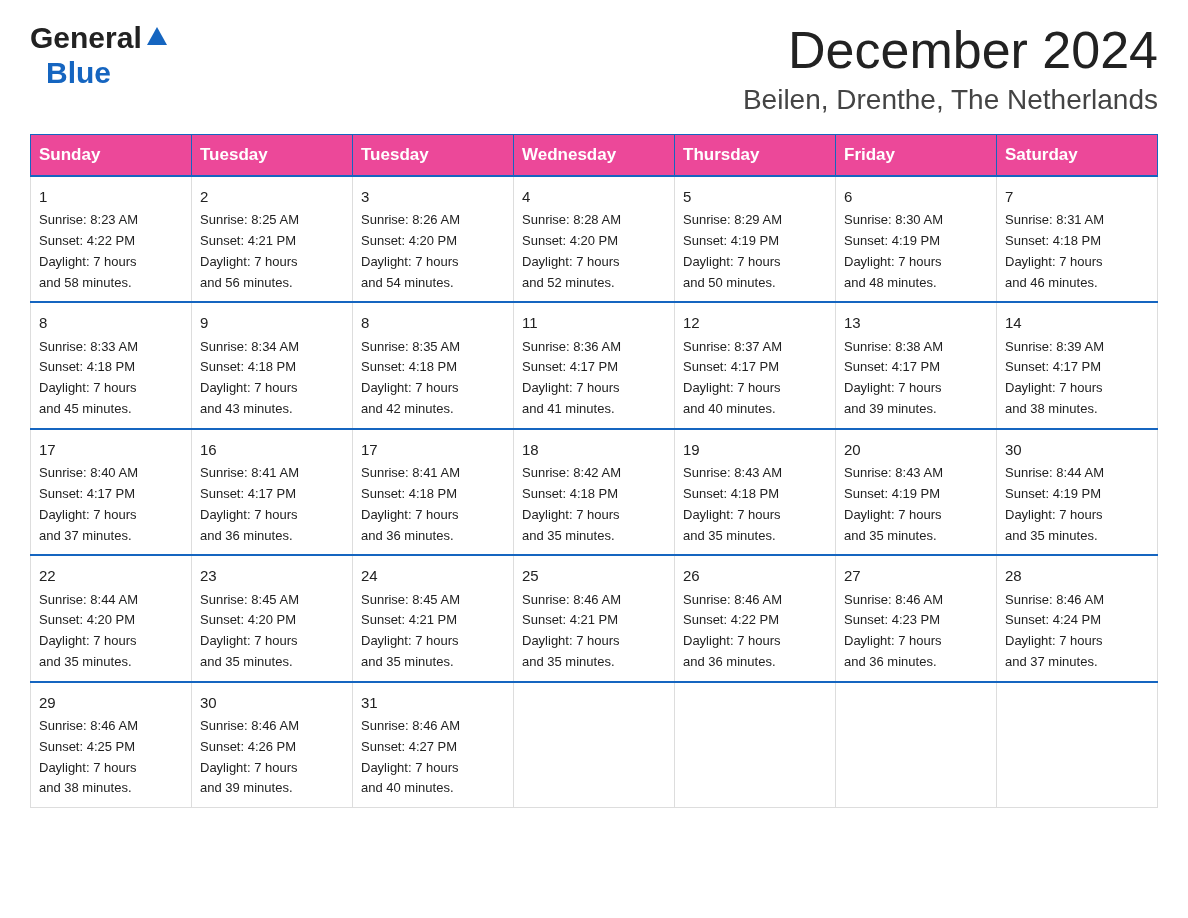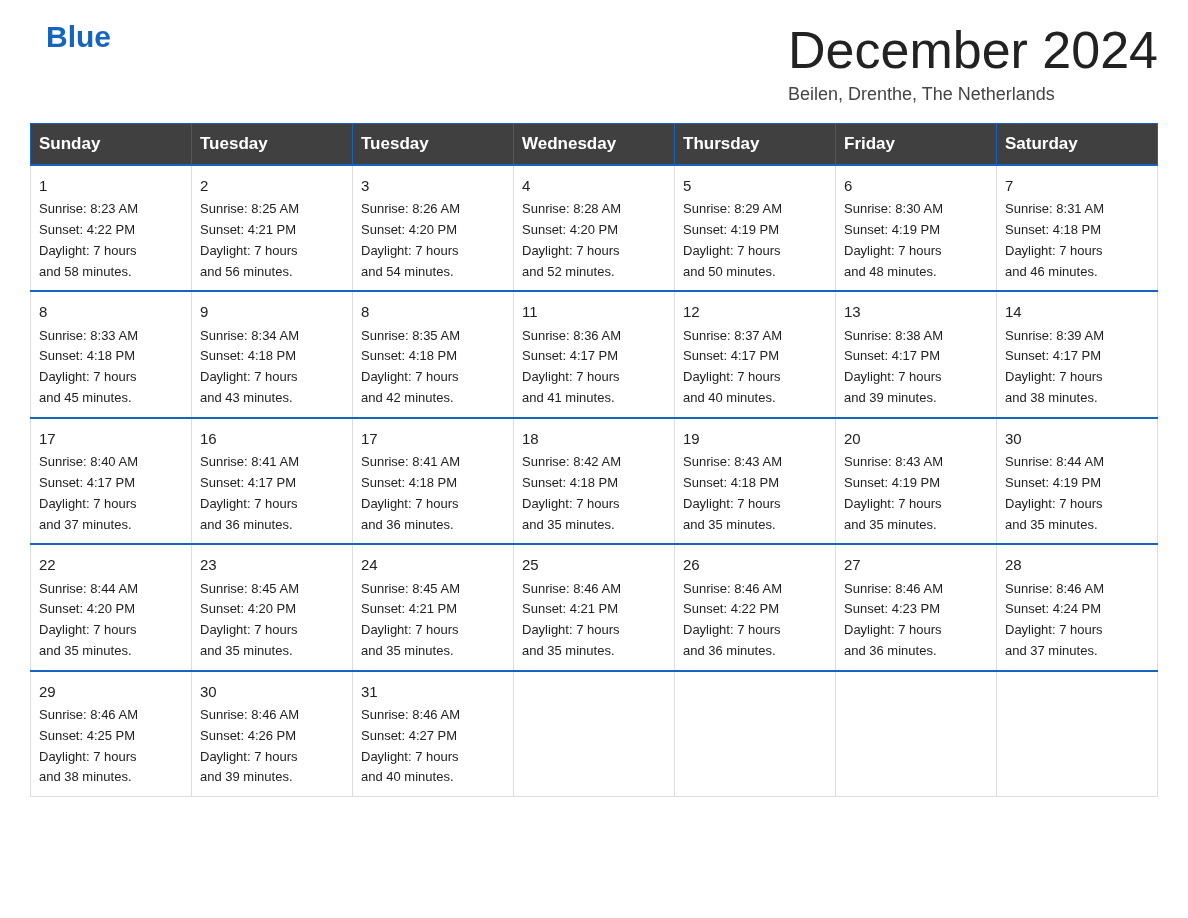--- a/index.html
+++ b/index.html
@@ -17,30 +17,30 @@
       align-items: flex-start;
       margin-bottom: 18px;
     }
     .logo-area {
       display: flex;
       flex-direction: column;
       align-items: flex-start;
     }
     .logo-line1 { font-size: 30px; font-weight: bold; color: #222; display: flex; align-items: center; }
     .logo-line2 { font-size: 30px; font-weight: bold; color: #1565c0; margin-left: 16px; }
-    .title-area { }
+    .title-area { text-align: right; }
     .title-area h1 { font-size: 52px; font-weight: 400; color: #222; }
-    .title-area h2 { font-size: 18px; font-weight: 400; color: #444; margin-top: 4px; }
+    .title-area h2 { font-size: 28px; font-weight: 400; color: #444; margin-top: 4px; }
     table {
       width: 100%;
       border-collapse: collapse;
       table-layout: fixed;
     }
     thead tr th {
-      background: #404040;
+      background: #ec4899;
       color: #fff;
       font-size: 17px;
       font-weight: bold;
       padding: 10px 8px;
       text-align: left;
       border: 1px solid #1565c0;
     }
     tbody tr td {
       vertical-align: top;
       padding: 8px 8px;
@@ -72,20 +72,28 @@
       color: #222;
       line-height: 1.6;
     }
     .empty-cell { background: #fff; }
   </style>
 </head>
 <body>
 
 <div class="header">
   <div class="logo-area">
+    <div class="logo-line1">
+      <span>General</span>
+      <span style="display:inline-block;margin-left:4px;margin-bottom:2px;">
+        <svg width="22" height="22" viewBox="0 0 22 22">
+            <polygon points="11,2 21,20 1,20" fill="#1565c0"></polygon>
+          </svg>
+      </span>
+    </div>
     <div class="logo-line2">Blue</div>
   </div>
   <div class="title-area">
     <h1>December 2024</h1>
     <h2>Beilen, Drenthe, The Netherlands</h2>
   </div>
 </div>
 
 <table>
   <thead>

